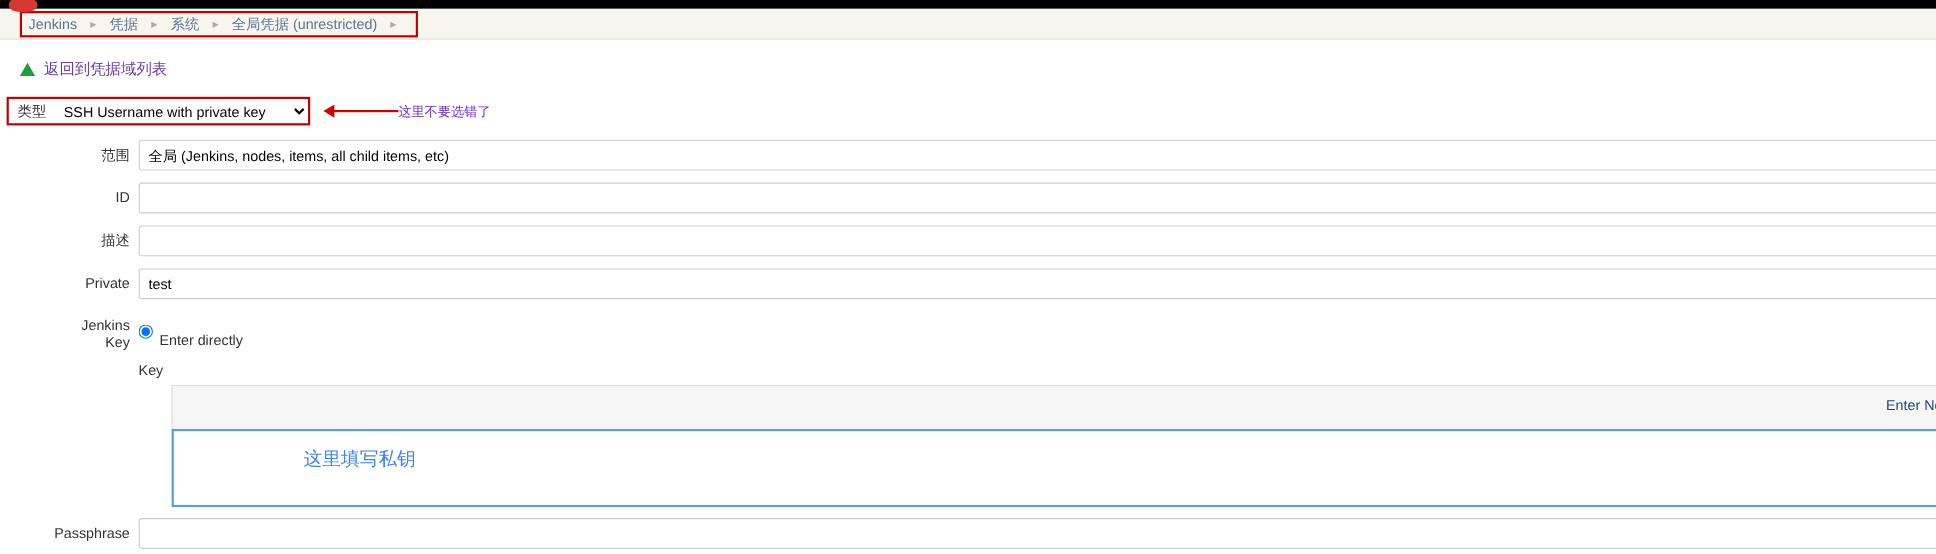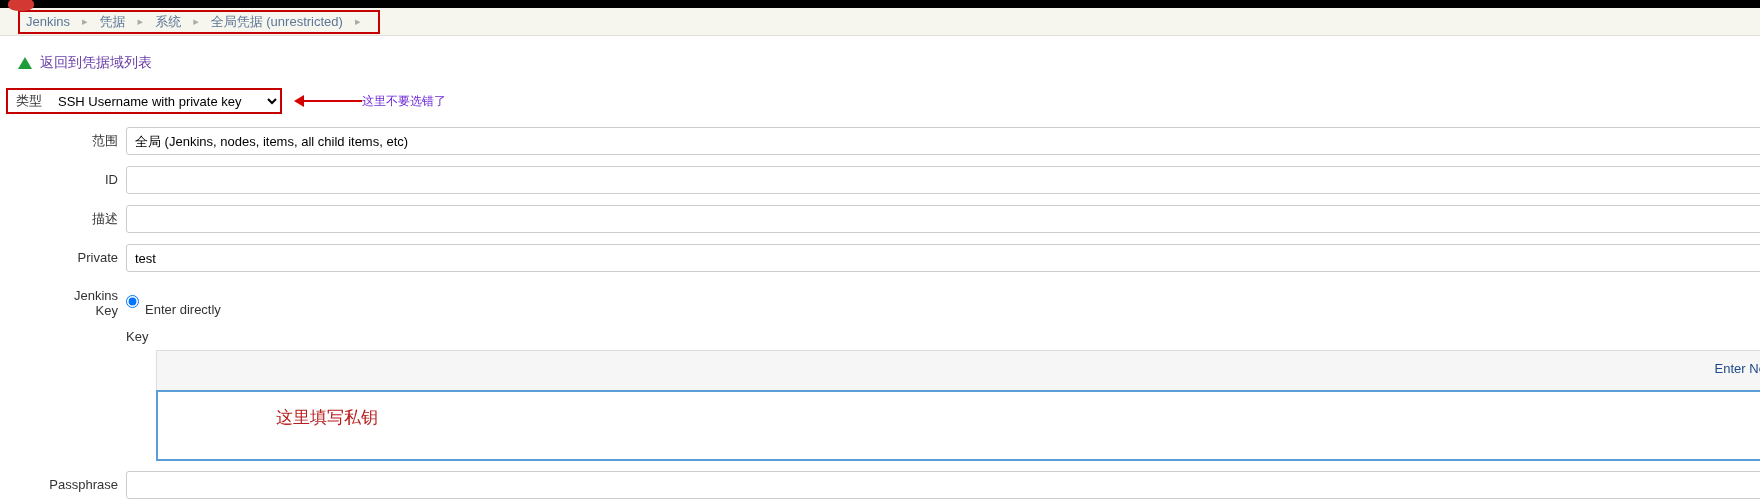--- a/index.html
+++ b/index.html
@@ -46,21 +46,21 @@
     
     .radio-row { display: flex; align-items: center; padding: 4px 0 8px 0; }
     .radio-row input { margin-right: 6px; }
     .radio-row label { font-size: 13px; margin-top: 16px; }
     .key-label { font-size: 13px; padding: 4px 0 6px 0; }
     .key-button-row { text-align: right; padding: 10px 6px 14px 0; background: #f6f6f6; border-top: 1px solid #ddd; border-left: 1px solid #ddd; }
     .enter-new-link { color: #204a87; font-size: 13px; cursor: pointer; }
     
     .key-textarea-wrap { border: 2px solid #5b9dd9; background: #fff; padding: 2px; }
     textarea.key-textarea { width: 100%; height: 60px; border: none; resize: none; font-family: monospace; font-size: 13px; padding: 10px; outline: none; }
-    .textarea-annotation { position: absolute; color: #b91c1c; font-size: 17px; font-family: "Microsoft YaHei", sans-serif; }
+    .textarea-annotation { position: absolute; color: #3b82f6; font-size: 17px; font-family: "Microsoft YaHei", sans-serif; }
     
     .key-area-container { position: relative; }
   </style>
 </head>
 <body>
 
 <div class="topbar">
   <div class="jenkins-logo"></div>
 </div>
 

